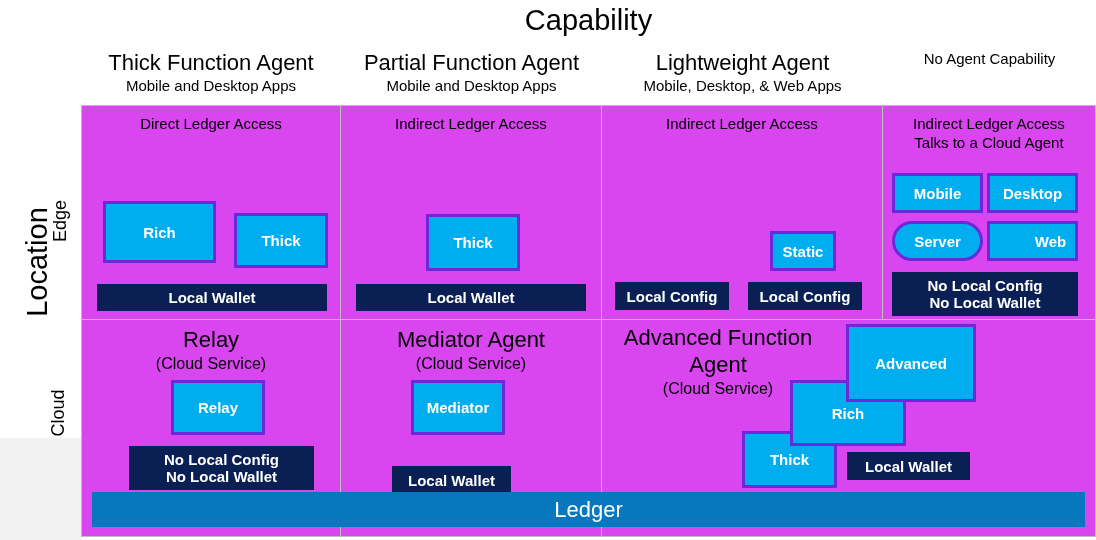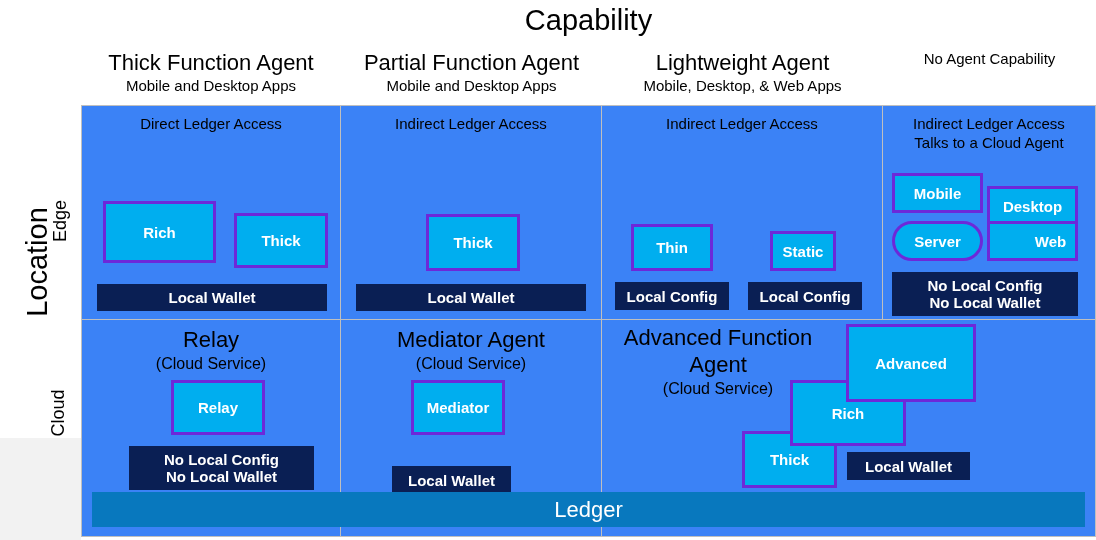--- a/index.html
+++ b/index.html
@@ -97,21 +97,21 @@
 
   
   .grid {
     position: absolute;
     left: 81px;
     top: 105px;
     width: 1015px;
     height: 432px;
     border: 1px solid #bfbfbf;
     box-sizing: border-box;
-    background: #3b82f6;
+    background: #d946ef;
   }
 
   .row-edge {
     position: absolute;
     left: 0; top: 0;
     width: 100%;
     height: 214px;
     display: flex;
   }
   .row-cloud {
@@ -241,43 +241,40 @@
       <div class="box agent" style="left:85px; top:108px; width:94px; height:57px;">
         <span>Thick</span>
       </div>
       <div class="box store" style="left:15px; top:178px; width:230px; height:27px;">
         <span>Local Wallet</span>
       </div>
     </div>
 
     <div class="cell" style="width:281px">
       <div class="cell-access">Indirect Ledger Access</div>
-      <div class="box agent" style="left:29px; top:118px; width:82px; height:47px;">
-        <span>Thin</span>
-      </div>
       <div class="box agent" style="left:168px; top:125px; width:66px; height:40px;">
         <span>Static</span>
       </div>
       <div class="box store" style="left:13px; top:176px; width:114px; height:28px;">
         <span>Local Config</span>
       </div>
       <div class="box store" style="left:146px; top:176px; width:114px; height:28px;">
         <span>Local Config</span>
       </div>
     </div>
 
     <div class="cell" style="width:212px">
       <div class="cell-access">
         <div>Indirect Ledger Access</div>
         <div>Talks to a Cloud Agent</div>
       </div>
       <div class="box agent" style="left:9px; top:67px; width:91px; height:40px;">
         <span>Mobile</span>
       </div>
-      <div class="box agent" style="left:104px; top:67px; width:91px; height:40px;margin-top:13px;">
+      <div class="box agent" style="left:104px; top:67px; width:91px; height:40px;">
         <span>Desktop</span>
       </div>
       <div class="box agent" style="left:9px; top:115px; width:91px; height:40px;border-radius:20px;">
         <span>Server</span>
       </div>
       <div class="box agent" style="left:104px; top:115px; width:91px; height:40px;padding-left:36px;">
         <span>Web</span>
       </div>
       <div class="box store two-line" style="left:9px; top:166px; width:186px; height:44px; flex-direction:column;">
         <span>No Local Config</span>

